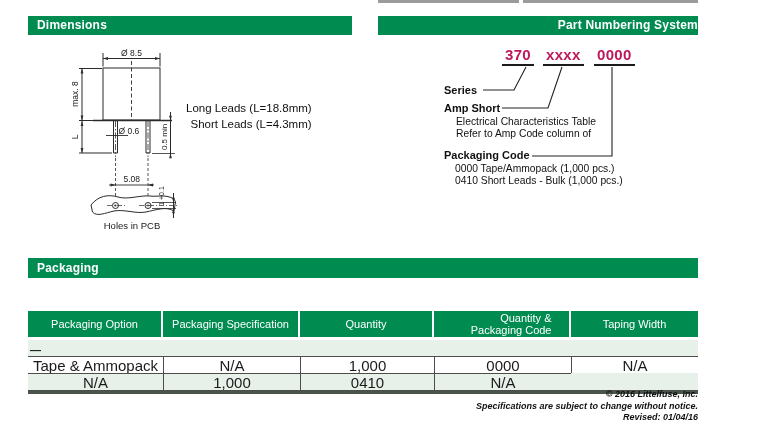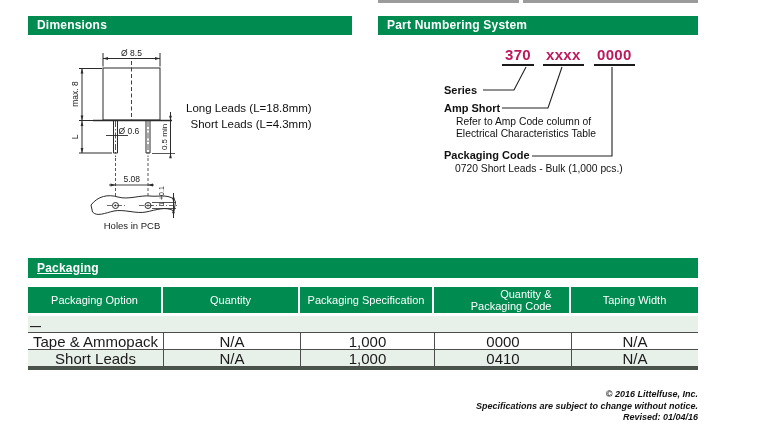--- a/index.html
+++ b/index.html
@@ -18,21 +18,21 @@
   .leads-note{position:absolute;left:186px;top:100px;font-size:11.5px;line-height:16px;color:#111;text-align:right;}
   
   .pn-seg{
     position:absolute;top:46px;font-size:15px;font-weight:bold;color:#be185d;
     border-bottom:2px solid #1a1a1a;padding:0 3px 1px 3px;letter-spacing:.3px;
   }
   .pn-label{position:absolute;font-size:11px;font-weight:bold;color:#111;}
   .pn-note{position:absolute;font-size:10.3px;line-height:11.5px;color:#111;}
   
   .pkg-table{position:absolute;left:28px;top:287px;width:670px;}
-  .t-head{display:grid;grid-template-columns:135px 137px 134px 137px 127px;}
+  .t-head{display:grid;grid-template-columns:135px 137px 134px 137px 127px;margin-top:24px;}
   .th{
     background:#008B51;color:#fff;font-size:11px;line-height:12px;height:26px;
     display:flex;align-items:center;justify-content:center;text-align:center;
     box-sizing:border-box;
   }
   .th:not(:last-child){border-right:2px solid #ffffff;}
   .th .narrow{display:inline-block;max-width:100px;text-align:right;}
   .t-group{
     margin-top:3px;height:16px;background:#E8F0EA;position:relative;
   }
@@ -136,59 +136,60 @@
       <text transform="translate(164,196) rotate(-90)" text-anchor="middle" font-size="7">1 +0.1</text>
       <text x="132" y="229" text-anchor="middle" font-size="9.5">Holes in PCB</text>
     </g>
   </svg>
 
   <div class="leads-note">
     <div>Long Leads (L=18.8mm)</div>
     <div>Short Leads (L=4.3mm)</div>
   </div>
 
-  <div class="bar" style="left:378px;top:16px;width:320px;">
+  <div class="bar" style="left:378px;top:16px;width:320px;text-align:right;">
     <span>Part Numbering System</span>
   </div>
 
   <span class="pn-seg" style="left:502px;">370</span>
   <span class="pn-seg" style="left:543px;">xxxx</span>
   <span class="pn-seg" style="left:594px;">0000</span>
 
   <svg class="pns-svg" style="left:378px;top:40px;" width="322" height="160" viewBox="378 40 322 160">
     <polyline points="483,90 514,90 526,67" fill="none" stroke="#222" stroke-width="1.1"></polyline>
     <polyline points="502,108 548,108 562,67" fill="none" stroke="#222" stroke-width="1.1"></polyline>
     <polyline points="532,156 612,156 612,67" fill="none" stroke="#222" stroke-width="1.1"></polyline>
   </svg>
 
   <div class="pn-label" style="left:444px;top:84px;">Series</div>
   <div class="pn-label" style="left:444px;top:102px;">Amp Short</div>
   <div class="pn-note" style="left:456px;top:116px;">
+    <div>Electrical Characteristics Table</div>
     <div>Refer to Amp Code column of</div>
-    <div>Electrical Characteristics Table</div>
   </div>
   <div class="pn-label" style="left:444px;top:149px;">Packaging Code</div>
   <div class="pn-note" style="left:455px;top:163px;">
-    <div>0720 Short Leads - Bulk (1,000 pcs.)</div>
-  </div>
-
-  <div class="bar" style="left:28px;top:258px;width:670px;height:20px;line-height:20px;text-decoration:underline;">
+    <div>0000 Tape/Ammopack (1,000 pcs.)</div>
+    <div>0410 Short Leads - Bulk (1,000 pcs.)</div>
+  </div>
+
+  <div class="bar" style="left:28px;top:258px;width:670px;height:20px;line-height:20px;">
     <span>Packaging</span>
   </div>
 
   <div class="pkg-table">
     <div class="t-head">
       <div class="th">
         <span>Packaging Option</span>
       </div>
       <div class="th">
+        <span>Packaging Specification</span>
+      </div>
+      <div class="th">
         <span>Quantity</span>
-      </div>
-      <div class="th">
-        <span>Packaging Specification</span>
       </div>
       <div class="th">
         <span class="narrow">Quantity &amp; Packaging Code</span>
       </div>
       <div class="th">
         <span>Taping Width</span>
       </div>
     </div>
 
     <div class="t-group">
@@ -197,21 +198,20 @@
 
     <div class="t-row row-white">
       <div class="td">Tape &amp; Ammopack</div>
       <div class="td">N/A</div>
       <div class="td">1,000</div>
       <div class="td">0000</div>
       <div class="td">N/A</div>
     </div>
 
     <div class="t-row row-green">
-      <div class="td">Short Leads</div>
       <div class="td">N/A</div>
       <div class="td">1,000</div>
       <div class="td">0410</div>
       <div class="td">N/A</div>
     </div>
 
     <div class="t-bottom"></div>
   </div>
 
   <div class="footer">

